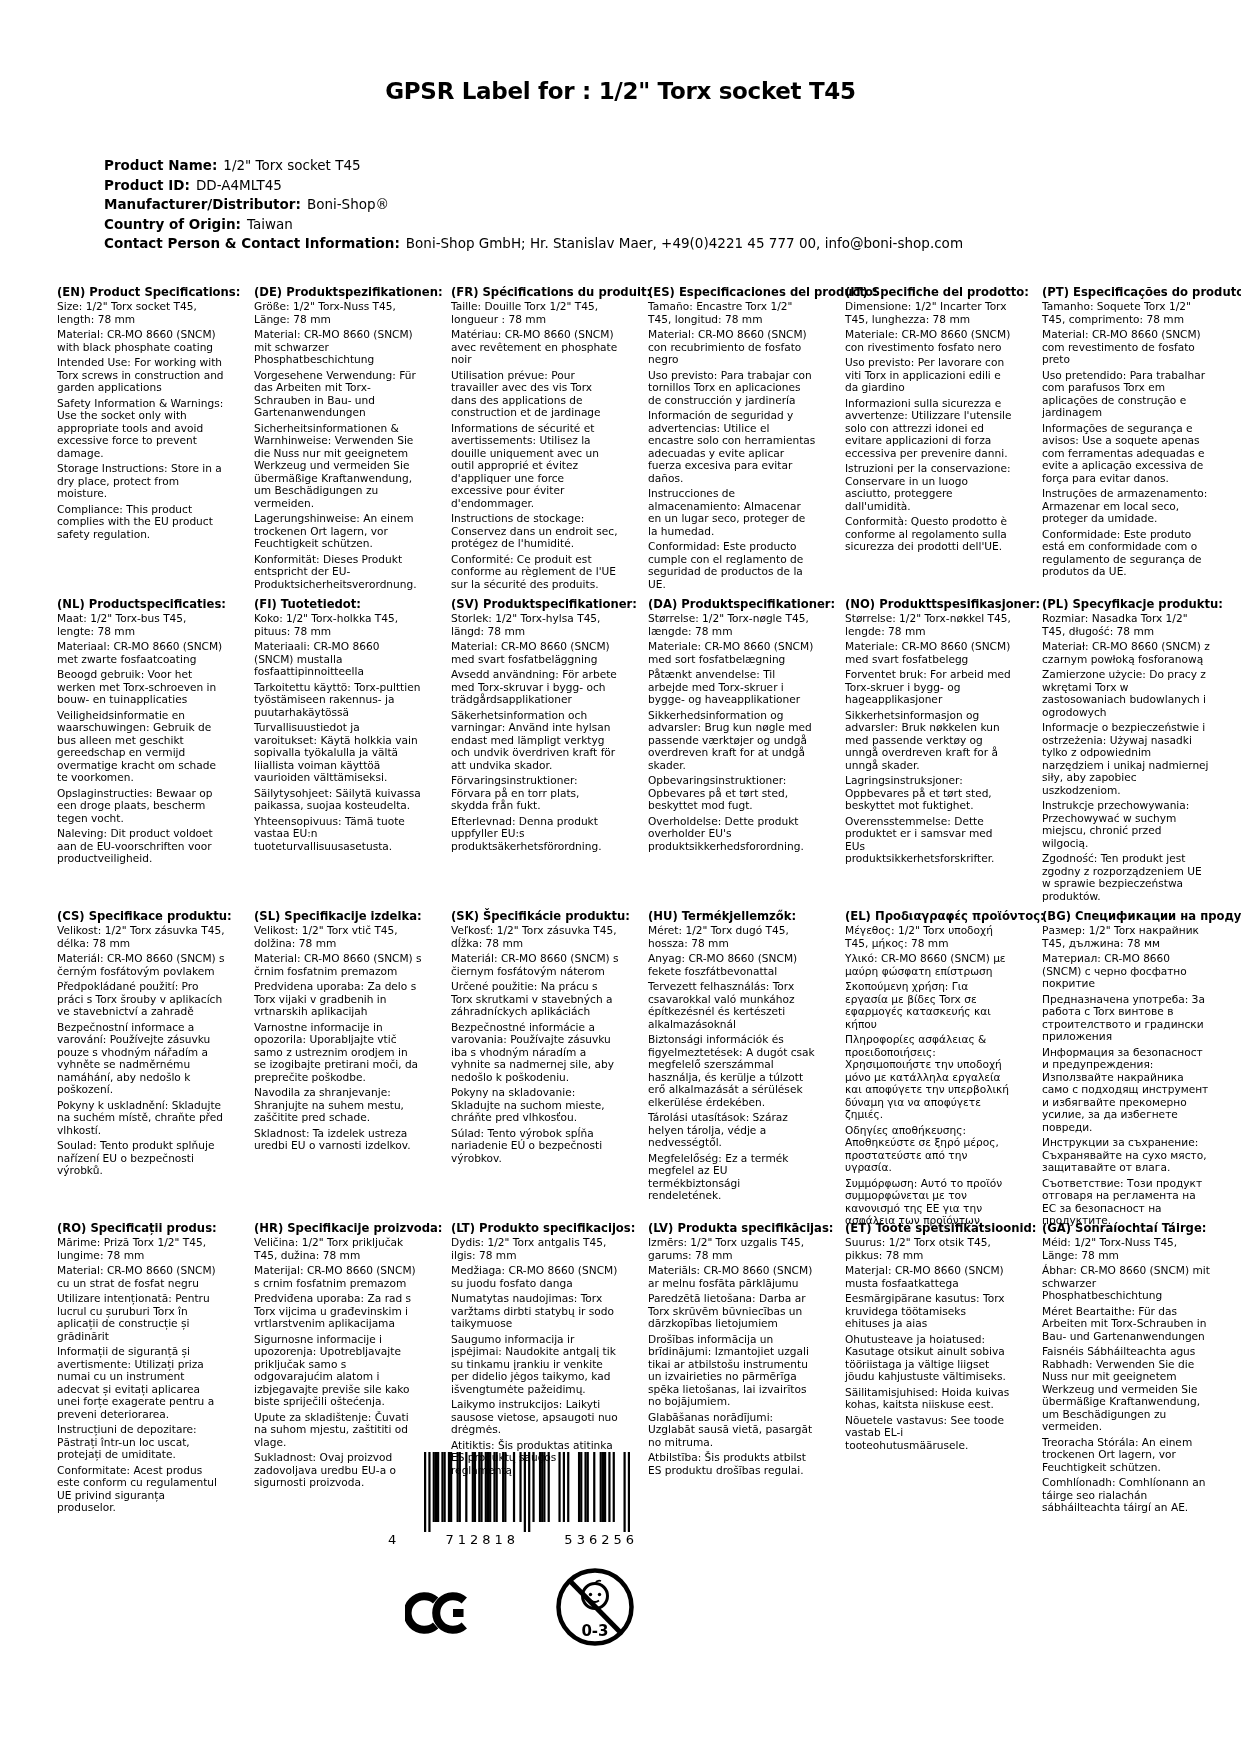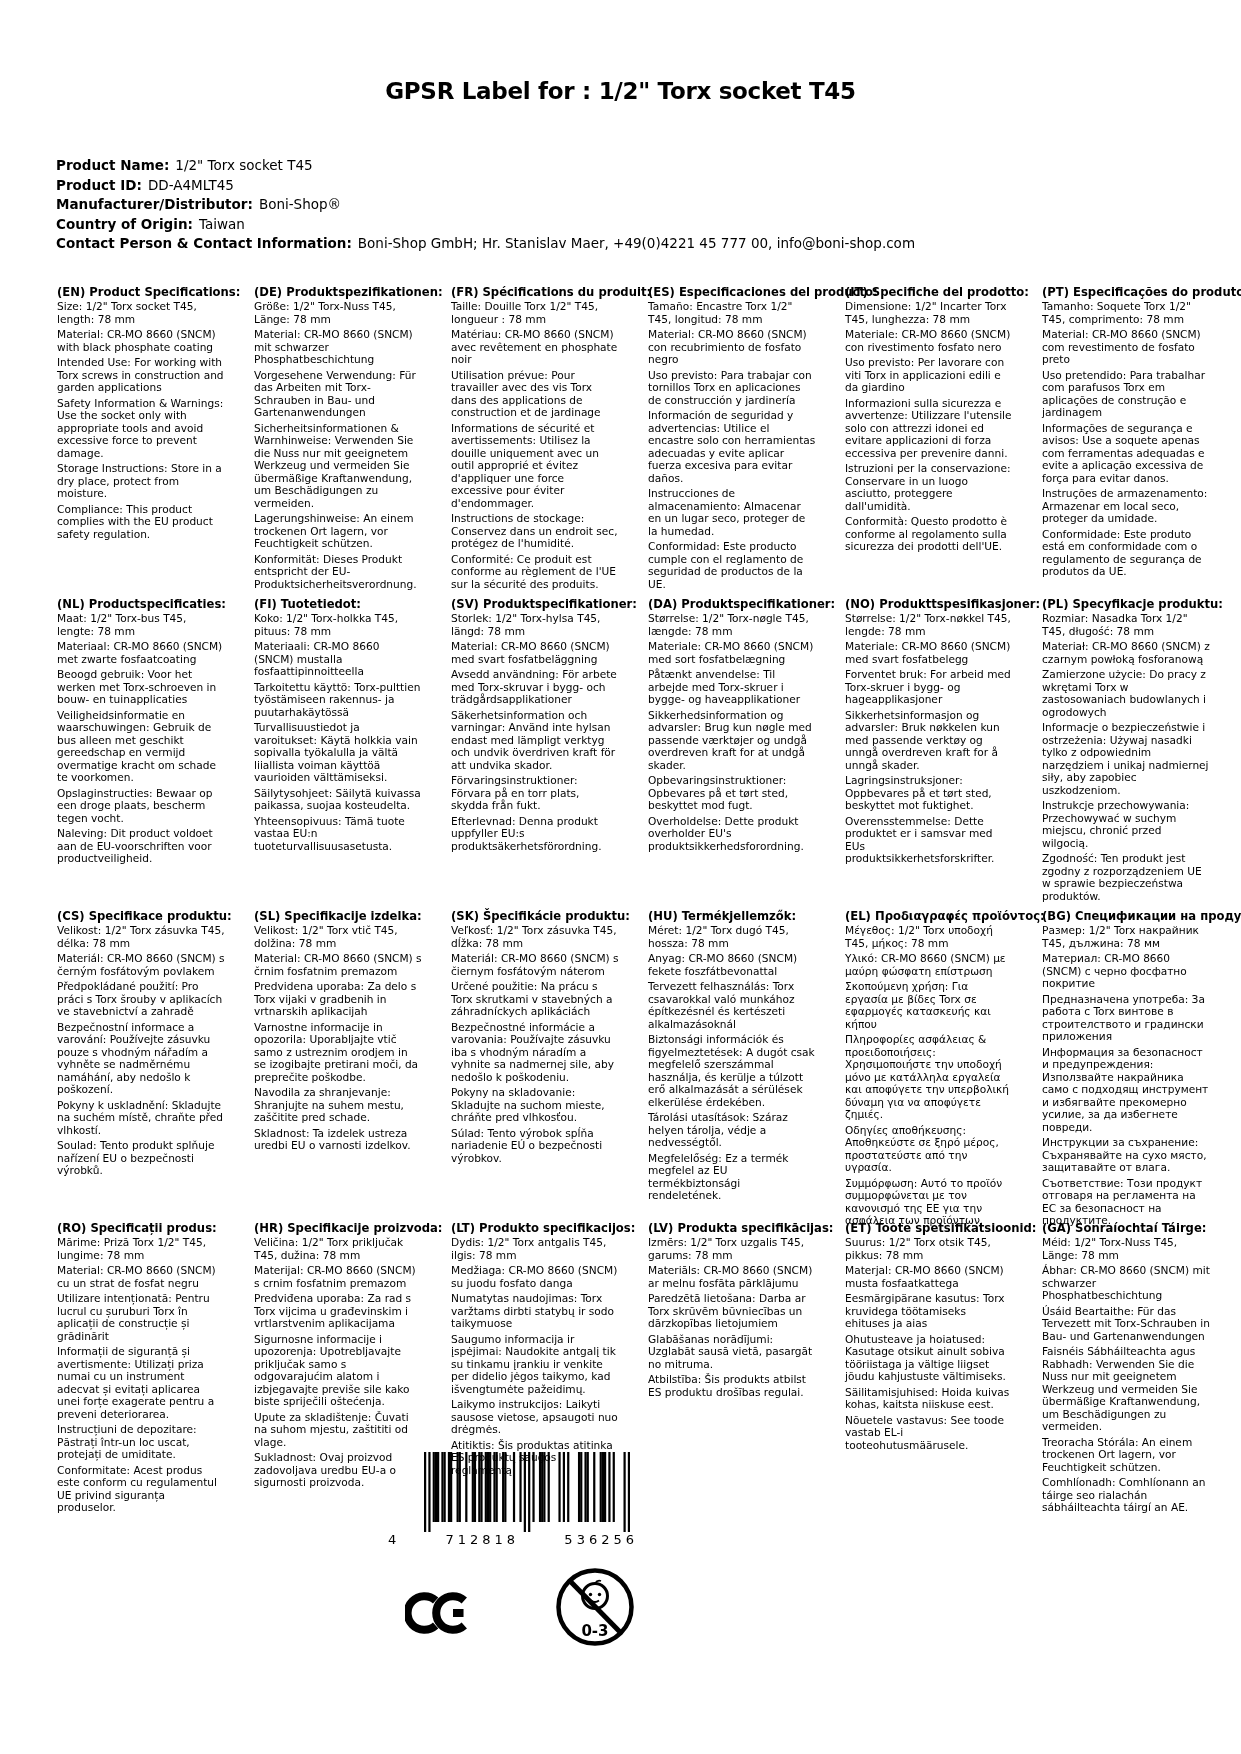--- a/index.html
+++ b/index.html
@@ -2,21 +2,21 @@
 <html><head>
 <meta charset="utf-8">
 <style>
   html,body{margin:0;padding:0;background:#e8e8e8;}
   .page{position:relative;width:1241px;height:1754px;background:#ffffff;margin:0 auto;
         font-family:"DejaVu Sans",sans-serif;color:#000;overflow:hidden;}
   .title{position:absolute;top:78px;left:0;width:100%;text-align:center;margin:0;
          font-size:23px;font-weight:bold;letter-spacing:-0.3px;}
   .product-info{position:absolute;left:56px;top:156px;font-size:13.5px;line-height:19.5px;}
   .pi-row{white-space:nowrap;}
-  .pi-label{font-weight:bold;margin-right:6px;}
+  .pi-label{font-weight:bold;margin-right:6px;margin-left:48px;}
   .blocks-grid{position:absolute;left:57px;top:286px;display:grid;
                grid-template-columns:repeat(6,168px);column-gap:29px;grid-auto-rows:312px;}
   .lang-block{font-size:10.6px;line-height:12.5px;overflow:visible;}
   .block-title{margin:0 0 1px 0;font-size:11.6px;line-height:13px;font-weight:bold;white-space:nowrap;}
   .lang-block p{margin:0 0 3px 0;overflow-wrap:break-word;}
   .barcode-wrap{position:absolute;left:424px;top:1452px;width:206px;height:80px;}
   .barcode-digits{position:absolute;left:388px;top:1532px;width:250px;display:flex;
                   justify-content:space-between;font-size:13px;letter-spacing:4px;}
   .ce-wrap{position:absolute;left:405px;top:1584px;}
   .age-wrap{position:absolute;left:554px;top:1566px;text-align:right;}
@@ -234,37 +234,38 @@
         <p>Numatytas naudojimas: Torx varžtams dirbti statybų ir sodo taikymuose</p>
         <p>Saugumo informacija ir įspėjimai: Naudokite antgalį tik su tinkamu įrankiu ir venkite per didelio jėgos taikymo, kad išvengtumėte pažeidimų.</p>
         <p>Laikymo instrukcijos: Laikyti sausose vietose, apsaugoti nuo drėgmės.</p>
         <p>Atitiktis: Šis produktas atitinka ES produktų saugos reglamentą.</p>
       </div>
       <div class="lang-block">
         <h3 class="block-title">(LV) Produkta specifikācijas:</h3>
         <p>Izmērs: 1/2" Torx uzgalis T45, garums: 78 mm</p>
         <p>Materiāls: CR-MO 8660 (SNCM) ar melnu fosfāta pārklājumu</p>
         <p>Paredzētā lietošana: Darba ar Torx skrūvēm būvniecības un dārzkopības lietojumiem</p>
+        <p>Drošības informācija un brīdinājumi: Izmantojiet uzgali tikai ar atbilstošu instrumentu un izvairieties no pārmērīga spēka lietošanas, lai izvairītos no bojājumiem.</p>
         <p>Glabāšanas norādījumi: Uzglabāt sausā vietā, pasargāt no mitruma.</p>
         <p>Atbilstība: Šis produkts atbilst ES produktu drošības regulai.</p>
       </div>
       <div class="lang-block">
         <h3 class="block-title">(ET) Toote spetsifikatsioonid:</h3>
         <p>Suurus: 1/2" Torx otsik T45, pikkus: 78 mm</p>
         <p>Materjal: CR-MO 8660 (SNCM) musta fosfaatkattega</p>
         <p>Eesmärgipärane kasutus: Torx kruvidega töötamiseks ehituses ja aias</p>
         <p>Ohutusteave ja hoiatused: Kasutage otsikut ainult sobiva tööriistaga ja vältige liigset jõudu kahjustuste vältimiseks.</p>
         <p>Säilitamisjuhised: Hoida kuivas kohas, kaitsta niiskuse eest.</p>
         <p>Nõuetele vastavus: See toode vastab EL-i tooteohutusmäärusele.</p>
       </div>
       <div class="lang-block">
         <h3 class="block-title">(GA) Sonraíochtaí Táirge:</h3>
         <p>Méid: 1/2" Torx-Nuss T45, Länge: 78 mm</p>
         <p>Ábhar: CR-MO 8660 (SNCM) mit schwarzer Phosphatbeschichtung</p>
-        <p>Úsáid Beartaithe: Für das Tervezett mit Torx-Schrauben in Bau- und Gartenanwendungen</p>
+        <p>Méret Beartaithe: Für das Arbeiten mit Torx-Schrauben in Bau- und Gartenanwendungen</p>
         <p>Faisnéis Sábháilteachta agus Rabhadh: Verwenden Sie die Nuss nur mit geeignetem Werkzeug und vermeiden Sie übermäßige Kraftanwendung, um Beschädigungen zu vermeiden.</p>
         <p>Treoracha Stórála: An einem trockenen Ort lagern, vor Feuchtigkeit schützen.</p>
         <p>Comhlíonadh: Comhlíonann an táirge seo rialachán sábháilteachta táirgí an AE.</p>
       </div>
     </div>
 
   <div class="barcode-wrap">
     <svg width="206" height="80" viewBox="0 0 206 80" xmlns="http://www.w3.org/2000/svg">
         <rect x="0.00" y="0" width="2.22" height="80" fill="#000"></rect>
         <rect x="4.34" y="0" width="2.22" height="80" fill="#000"></rect>

